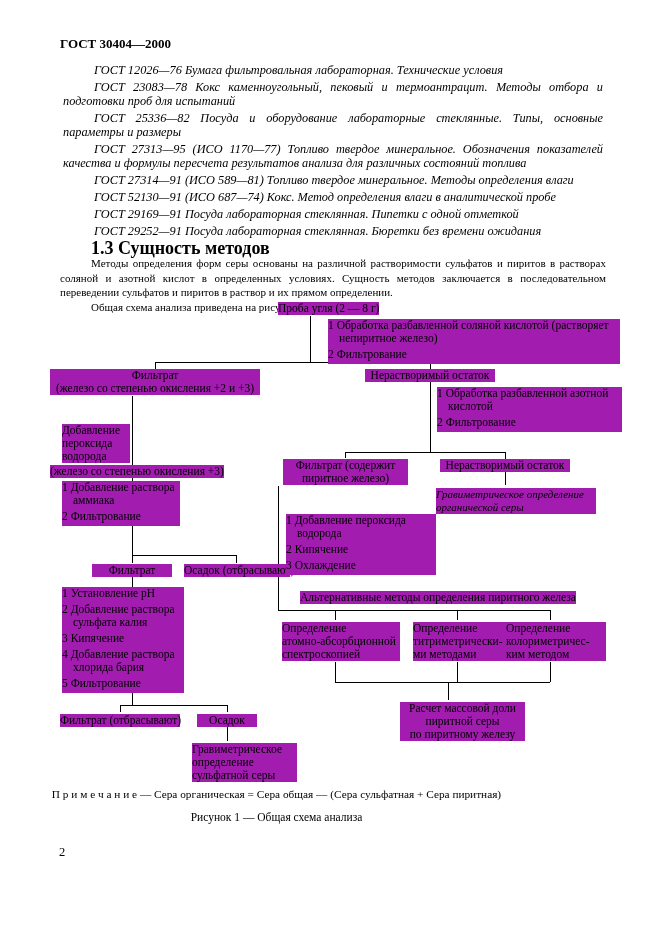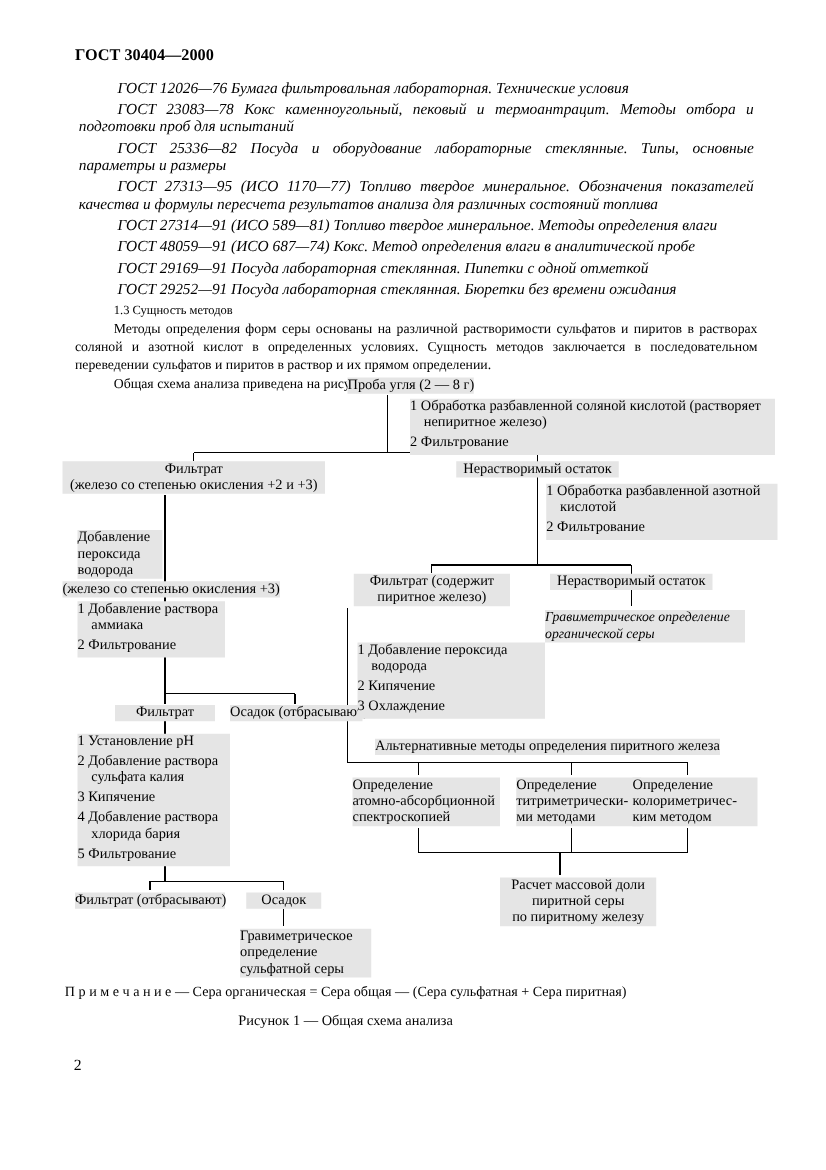--- a/index.html
+++ b/index.html
@@ -12,28 +12,28 @@
     color: #000;
     font-family: "Liberation Serif", "DejaVu Serif", serif;
   }
   .content { position: absolute; left: 60px; top: 36px; width: 546px; }
   .doc-header { font-weight: bold; font-size: 13px; margin-bottom: 11px; }
   .refs p {
     margin: 3px; font-style: italic;
     font-size: 12.3px; line-height: 14px;
     text-indent: 31px; text-align: justify;
   }
-  .heading { margin: 2px 0 0 0; font-weight: normal; font-size: 10px; line-height: 15px; text-indent: 31px; }
+  .heading { margin: 2px 0 0 0; font-weight: bold; font-size: 18px; line-height: 15px; text-indent: 31px; }
   .bodypar { margin: 0; font-size: 11px; line-height: 14.5px; text-indent: 31px; text-align: justify; }
   .diagram { position: absolute; left: 0; top: 300px; width: 661px; height: 540px; }
   .diagram svg { position: absolute; left: 0; top: 0; }
   .dn {
     position: absolute;
     font-size: 11.5px; line-height: 13px;
-    background: #e5e5e5;
+    background: #a21caf;
   }
   .center { text-align: center; }
   .nowrap { white-space: nowrap; }
   .pre { white-space: pre-line; }
   .ital { font-style: italic; font-size: 11px; }
   .step { padding-left: 11px; text-indent: -11px; margin: 0 0 3px 0; }
   .dnote { position: absolute; left: 0; width: 553px; text-align: center; font-size: 11.3px; }
   .pagenum { position: absolute; left: 59px; top: 845px; font-size: 12.5px; }
 </style>
 </head>
@@ -43,21 +43,21 @@
 
   <div class="content">
     <div class="doc-header">ГОСТ 30404—2000</div>
 
     <div class="refs">
       <p>ГОСТ 12026—76 Бумага фильтровальная лабораторная. Технические условия</p>
       <p>ГОСТ 23083—78 Кокс каменноугольный, пековый и термоантрацит. Методы отбора и подготовки проб для испытаний</p>
       <p>ГОСТ 25336—82 Посуда и оборудование лабораторные стеклянные. Типы, основные параметры и размеры</p>
       <p>ГОСТ 27313—95 (ИСО 1170—77) Топливо твердое минеральное. Обозначения показателей качества и формулы пересчета результатов анализа для различных состояний топлива</p>
       <p>ГОСТ 27314—91 (ИСО 589—81) Топливо твердое минеральное. Методы определения влаги</p>
-      <p>ГОСТ 48059—91 (ИСО 687—74) Кокс. Метод определения влаги в аналитической пробе</p>
+      <p>ГОСТ 52130—91 (ИСО 687—74) Кокс. Метод определения влаги в аналитической пробе</p>
       <p>ГОСТ 29169—91 Посуда лабораторная стеклянная. Пипетки с одной отметкой</p>
       <p>ГОСТ 29252—91 Посуда лабораторная стеклянная. Бюретки без времени ожидания</p>
     </div>
 
     <p class="heading">1.3 Сущность методов</p>
     <p class="bodypar">Методы определения форм серы основаны на различной растворимости сульфатов и пиритов в растворах соляной и азотной кислот в определенных условиях. Сущность методов заключается в последовательном переведении сульфатов и пиритов в раствор и их прямом определении.</p>
     <p class="bodypar">Общая схема анализа приведена на рисунке 1.</p>
   </div>
 
   <div class="diagram">

